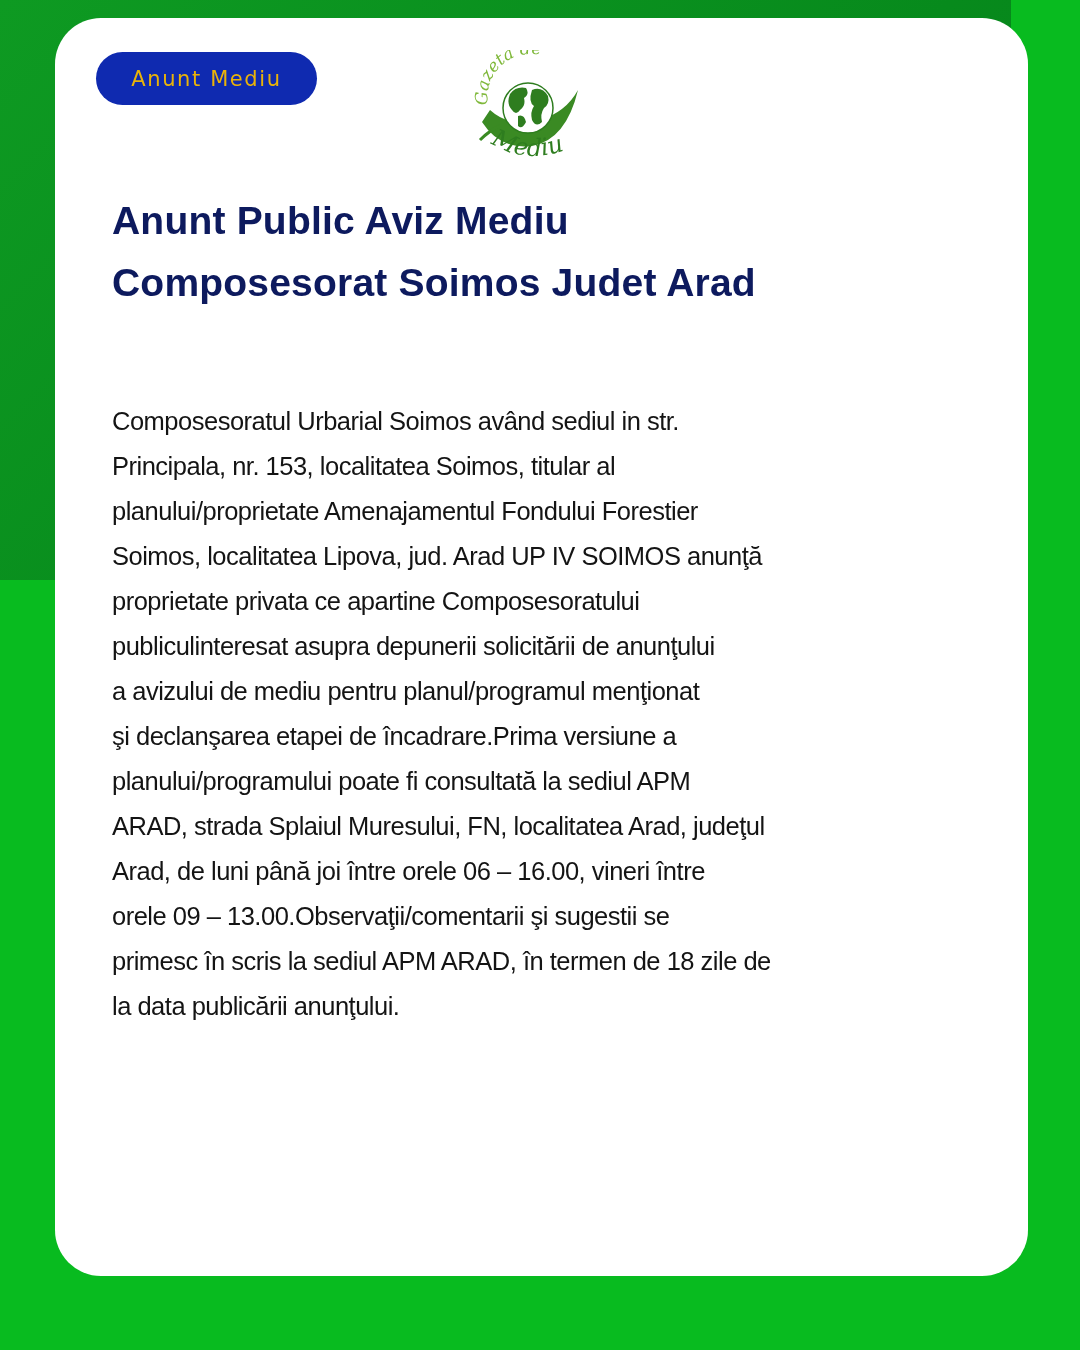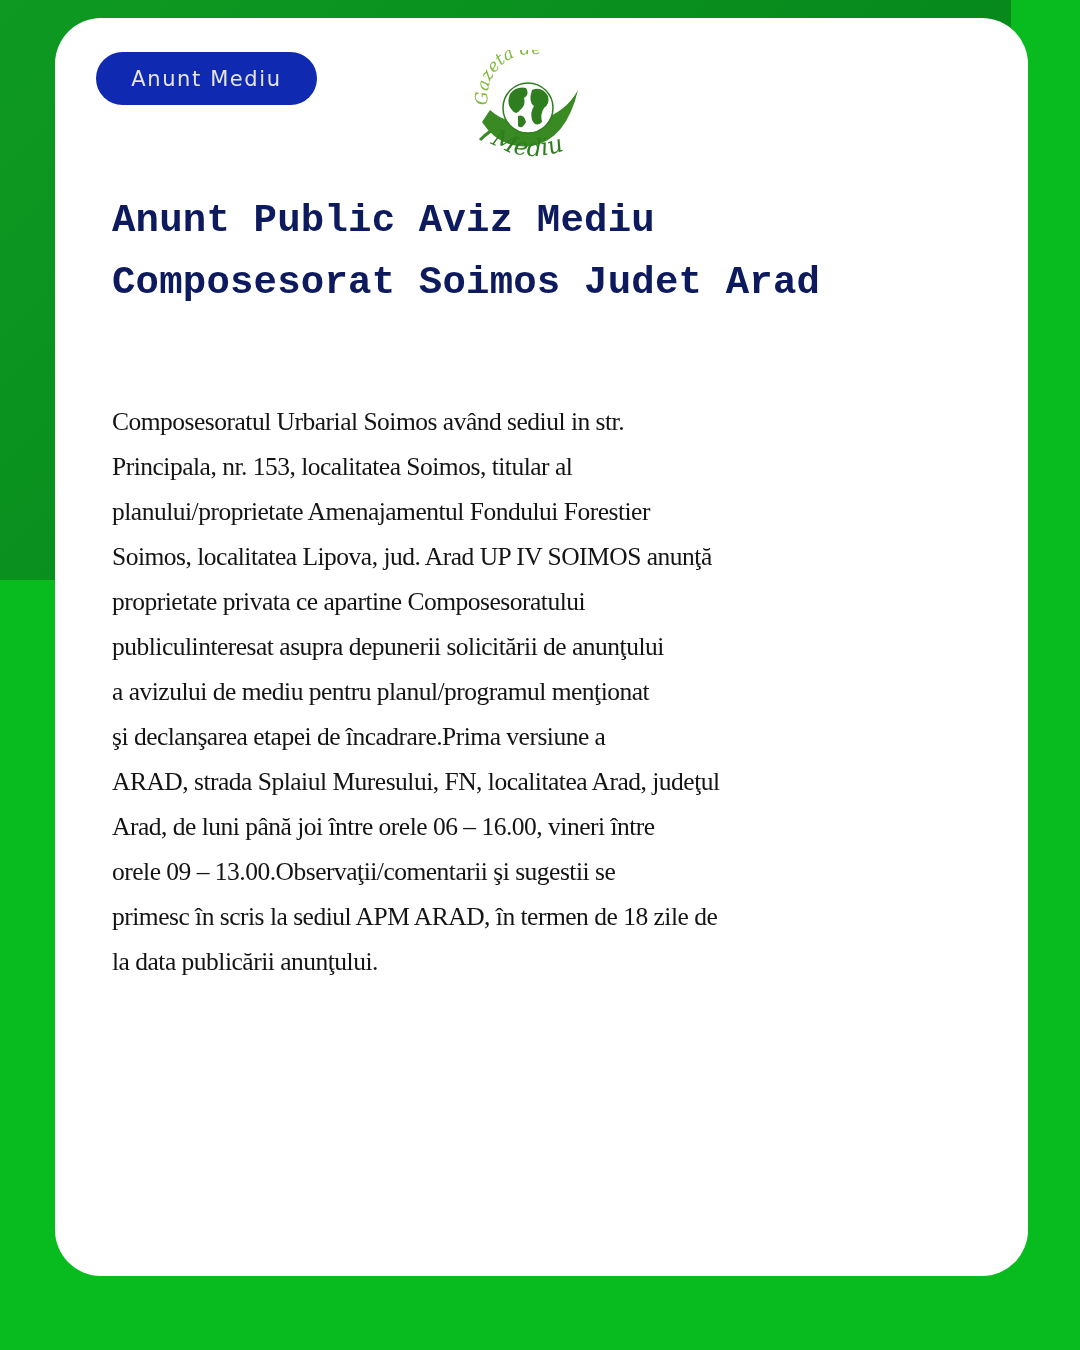--- a/index.html
+++ b/index.html
@@ -32,21 +32,21 @@
       border-radius: 46px;
     }
     .badge {
       position: absolute;
       left: 96px;
       top: 52px;
       width: 221px;
       height: 53px;
       border-radius: 27px;
       background: #0f2ab0;
-      color: #e5e5e5;
+      color: #eab308;
       font-family: "DejaVu Sans", sans-serif;
       font-size: 21px;
       letter-spacing: 1.6px;
       display: flex;
       align-items: center;
       justify-content: center;
       box-sizing: border-box;
       padding-top: 1px;
     }
     .logo {
@@ -56,37 +56,37 @@
       width: 120px;
       height: 125px;
     }
     .title {
       position: absolute;
       left: 112px;
       top: 190px;
       width: 880px;
       margin: 0;
       color: #0d1a5e;
-      font-family: Liberation Mono, monospace;
+      font-family: Liberation Sans, sans-serif;
       font-weight: bold;
       font-size: 39px;
       line-height: 62px;
       letter-spacing: 0.2px;
     }
     .title span {
       display: block;
       white-space: nowrap;
     }
     .body-text {
       position: absolute;
       left: 112px;
       top: 399px;
       width: 880px;
       color: #141414;
-      font-family: Liberation Serif, serif;
+      font-family: Liberation Sans, sans-serif;
       font-size: 25.5px;
       line-height: 45px;
       letter-spacing: -0.5px;
     }
     .body-text span {
       display: block;
       white-space: nowrap;
     }
   </style>
 </head>
@@ -131,18 +131,19 @@
 
 <div class="body-text">
   <span>Composesoratul Urbarial Soimos având sediul in str.</span>
   <span>Principala, nr. 153, localitatea Soimos, titular al</span>
   <span>planului/proprietate Amenajamentul Fondului Forestier</span>
   <span>Soimos, localitatea Lipova, jud. Arad UP IV SOIMOS anunţă</span>
   <span>proprietate privata ce apartine Composesoratului</span>
   <span>publiculinteresat asupra depunerii solicitării de anunţului</span>
   <span>a avizului de mediu pentru planul/programul menţionat</span>
   <span>şi declanşarea etapei de încadrare.Prima versiune a</span>
+  <span>planului/programului poate fi consultată la sediul APM</span>
   <span>ARAD, strada Splaiul Muresului, FN, localitatea Arad, judeţul</span>
   <span>Arad, de luni până joi între orele 06 – 16.00, vineri între</span>
   <span>orele 09 – 13.00.Observaţii/comentarii şi sugestii se</span>
   <span>primesc în scris la sediul APM ARAD, în termen de 18 zile de</span>
   <span>la data publicării anunţului.</span>
 </div>
 
 </body></html>

